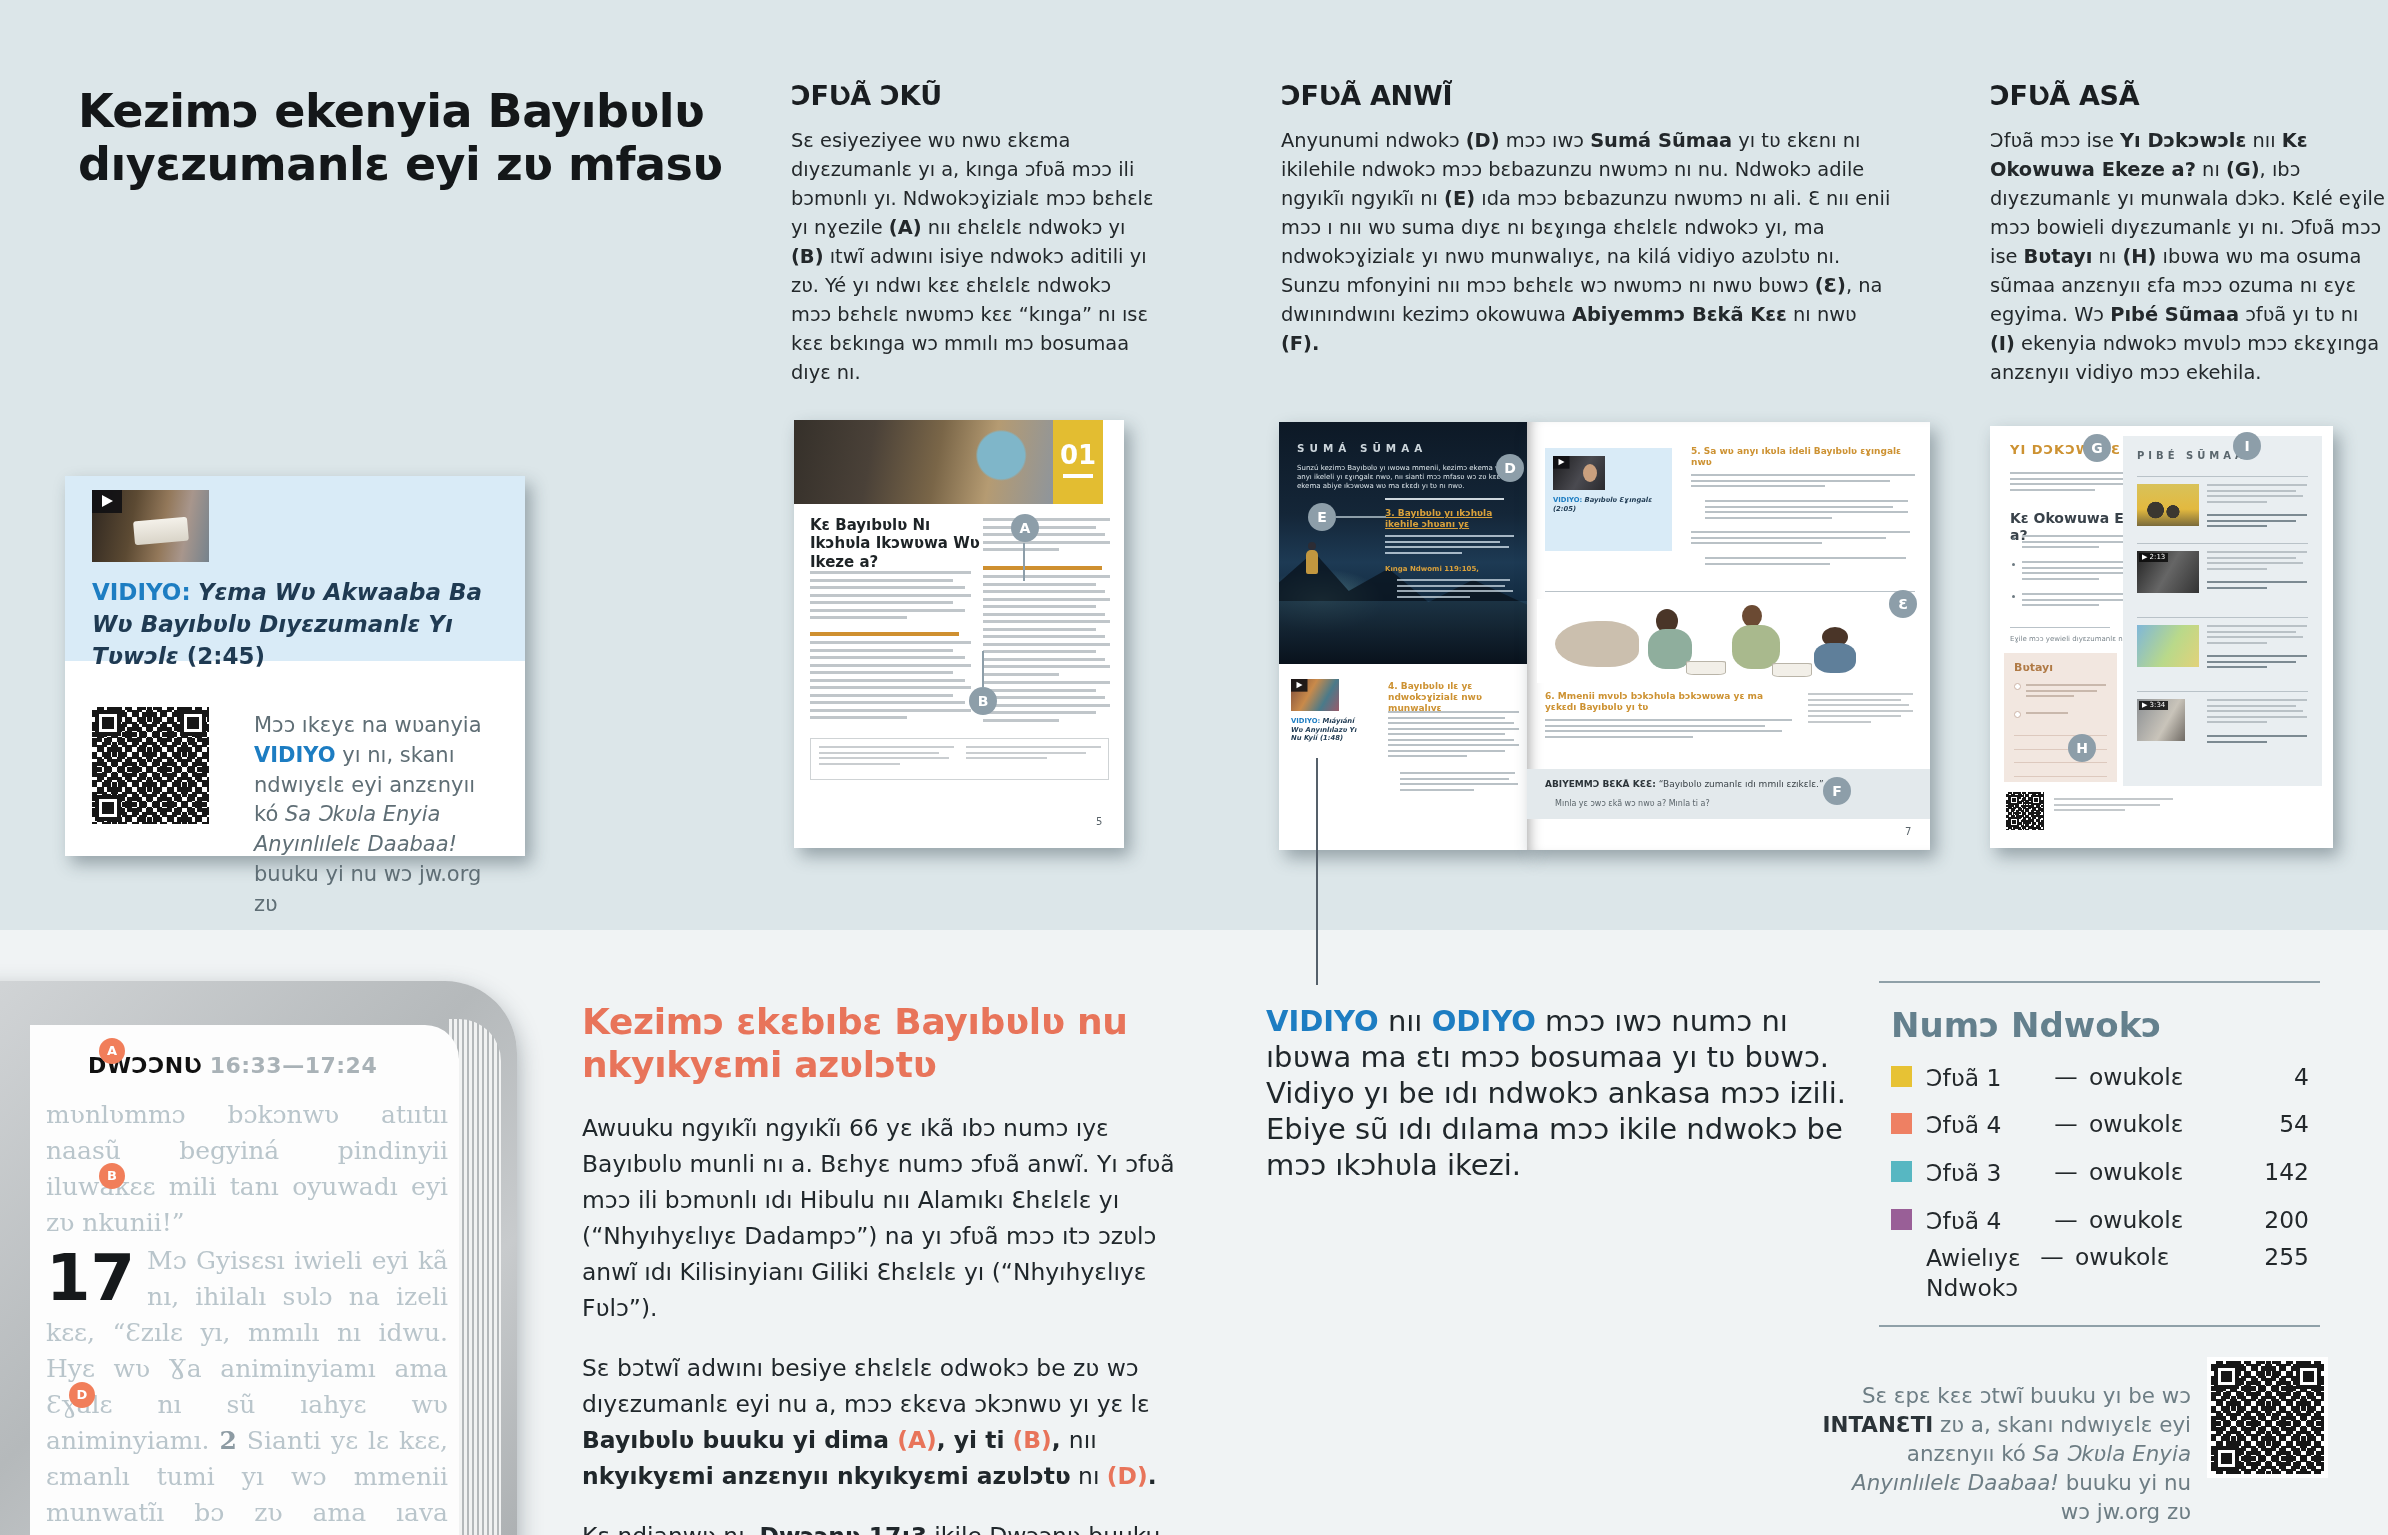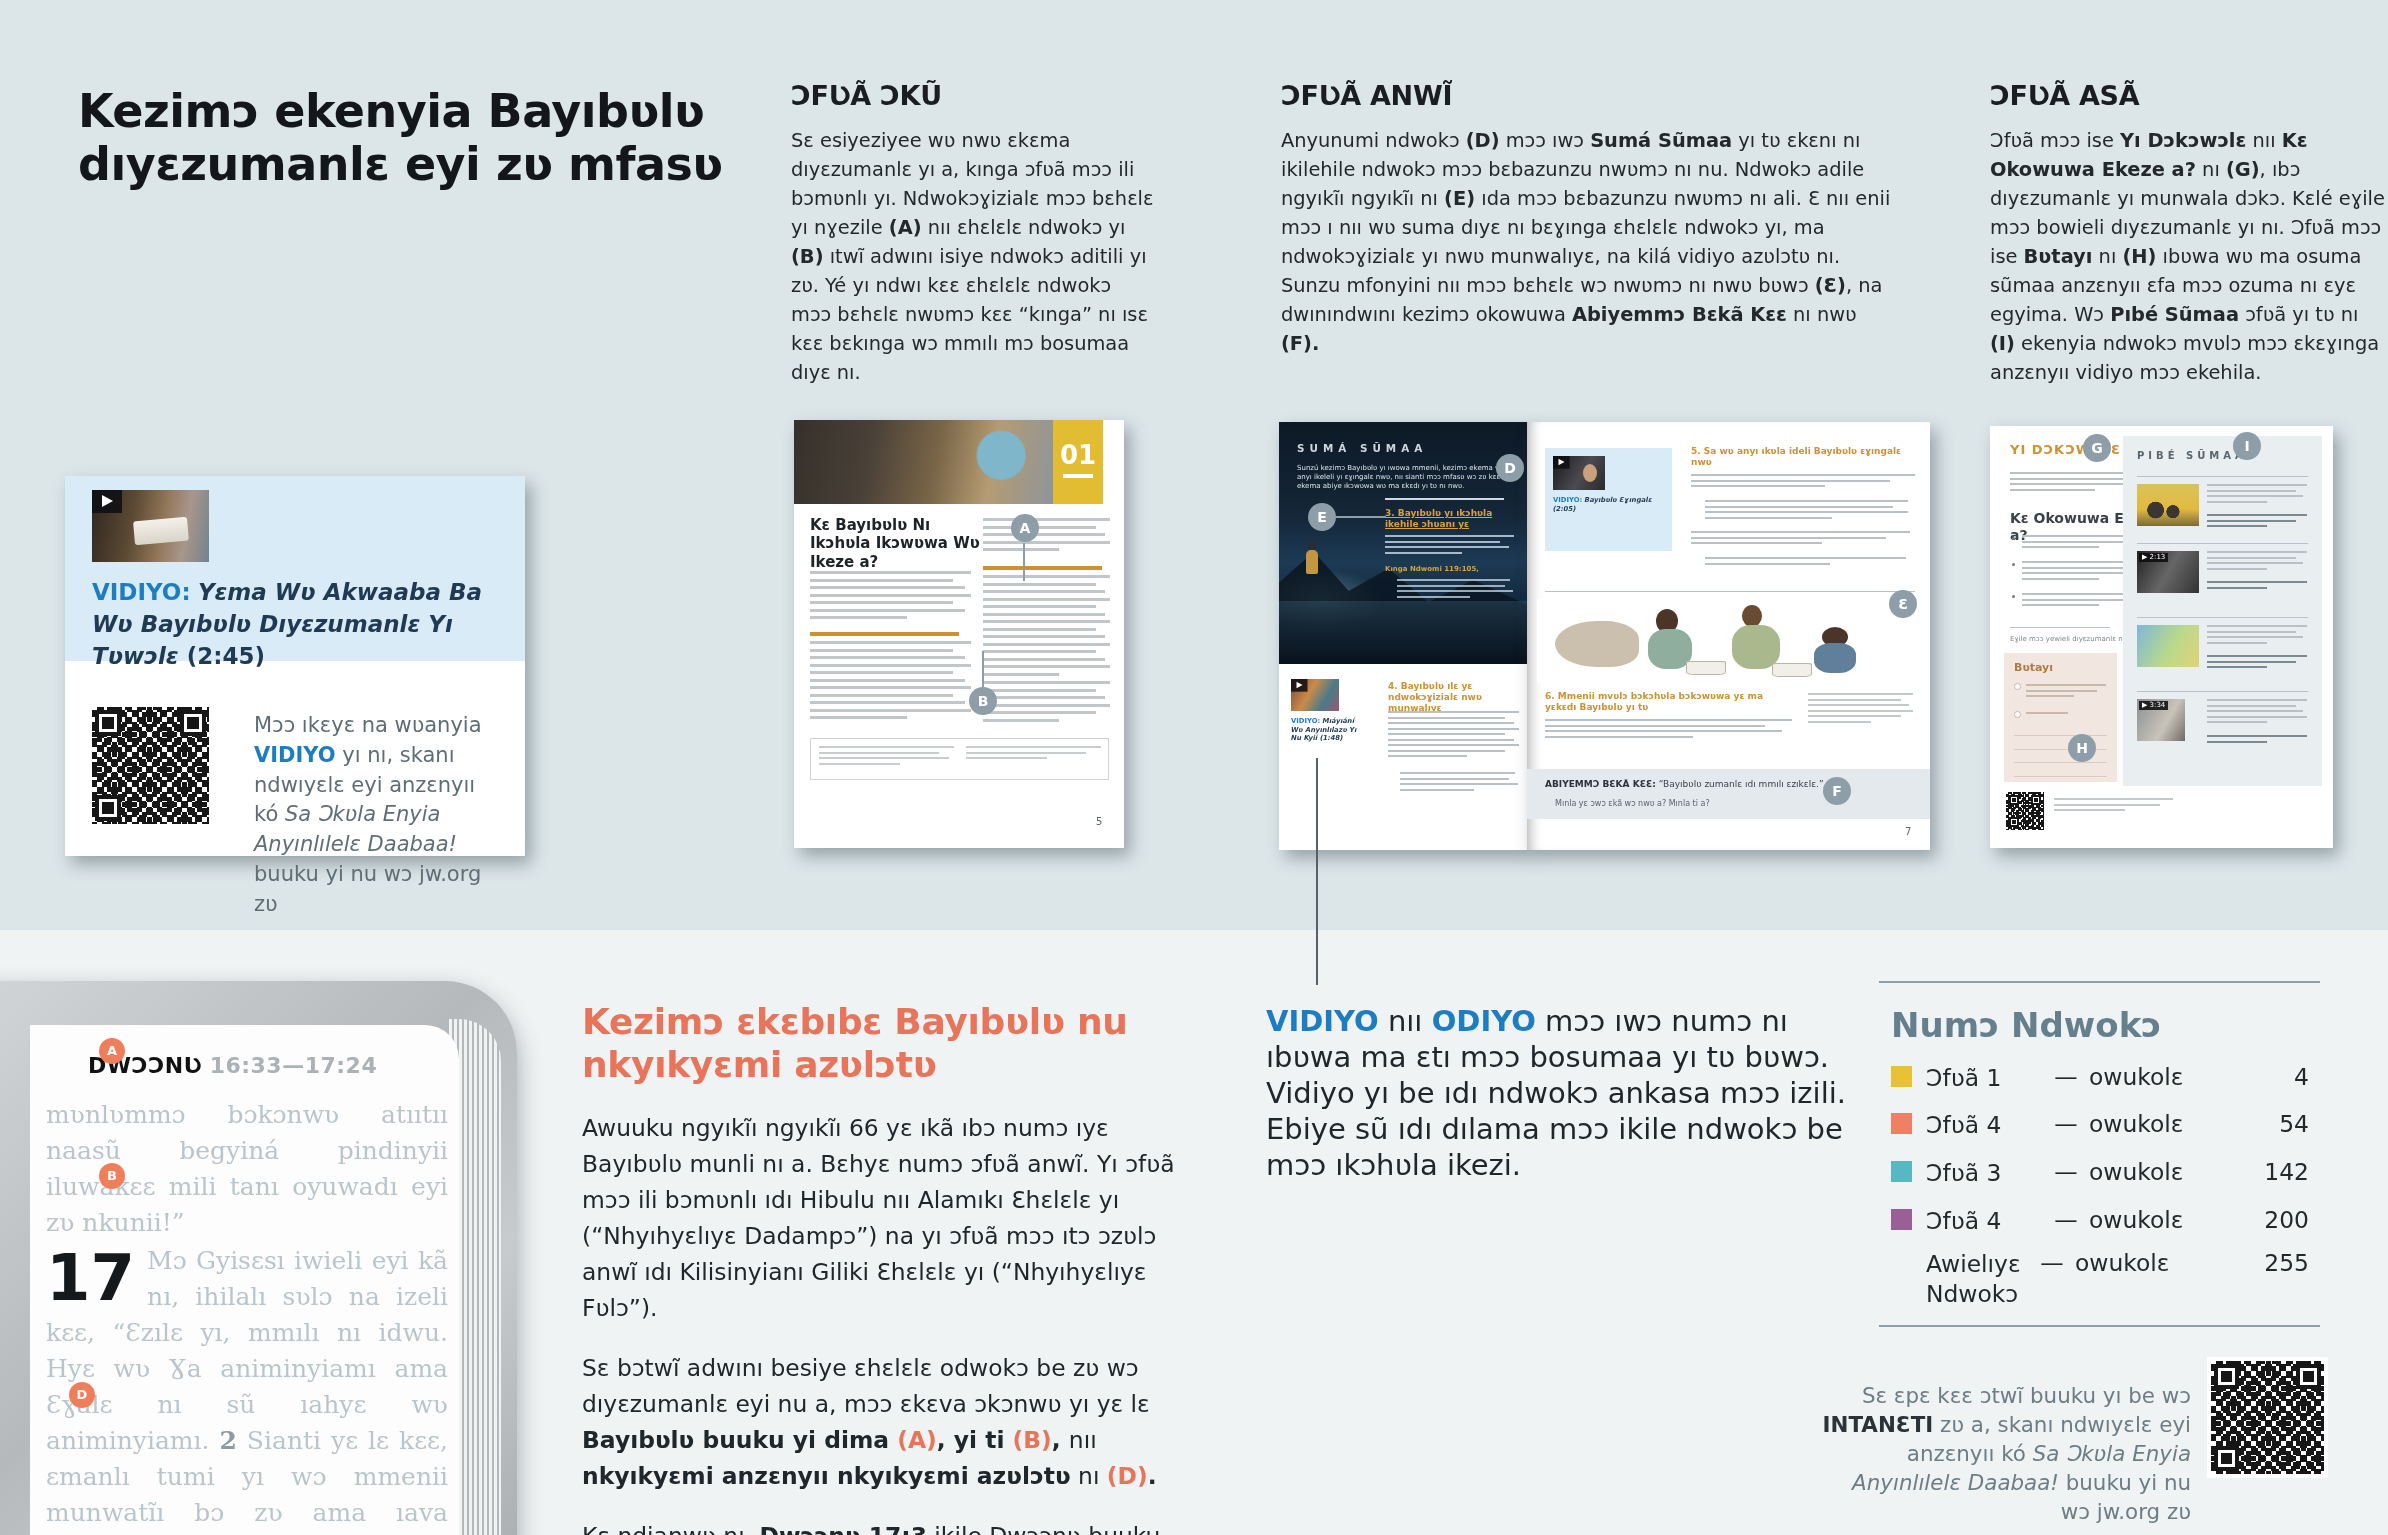--- a/index.html
+++ b/index.html
@@ -566,21 +566,21 @@
       <span class="word">owukolɛ</span>
       <span class="num">142</span>
     </div>
     <div class="lrow" style="top:225px;">
       <span class="sw" style="background-color: rgb(153, 95, 151);"></span>
       <span class="lab">Ɔfʋã 4</span>
       <span class="dash">—</span>
       <span class="word">owukolɛ</span>
       <span class="num">200</span>
     </div>
-    <div class="lrow" style="top:268px;">
+    <div class="lrow" style="top:262px;">
       <span class="nosw"></span>
       <span class="lab" style="flex:0 0 103px;">Awielıyɛ Ndwokɔ</span>
       <span class="dash">—</span>
       <span class="word">owukolɛ</span>
       <span class="num">255</span>
     </div>
     <div class="botline" style="top:344px;"></div>
   </div>
 
   <div id="online-note" class="abs"><span>Sɛ ɛpɛ kɛɛ ɔtwĩ buuku yı be wɔ </span><span class="b dark">INTANƐTI</span><span> zʋ a, skanı ndwıyɛlɛ eyi anzɛnyıı kó </span><span class="i">Sa Ɔkʋla Enyia Anyınlılelɛ Daabaa!</span><span> buuku yi nu wɔ jw.org zʋ</span></div>

